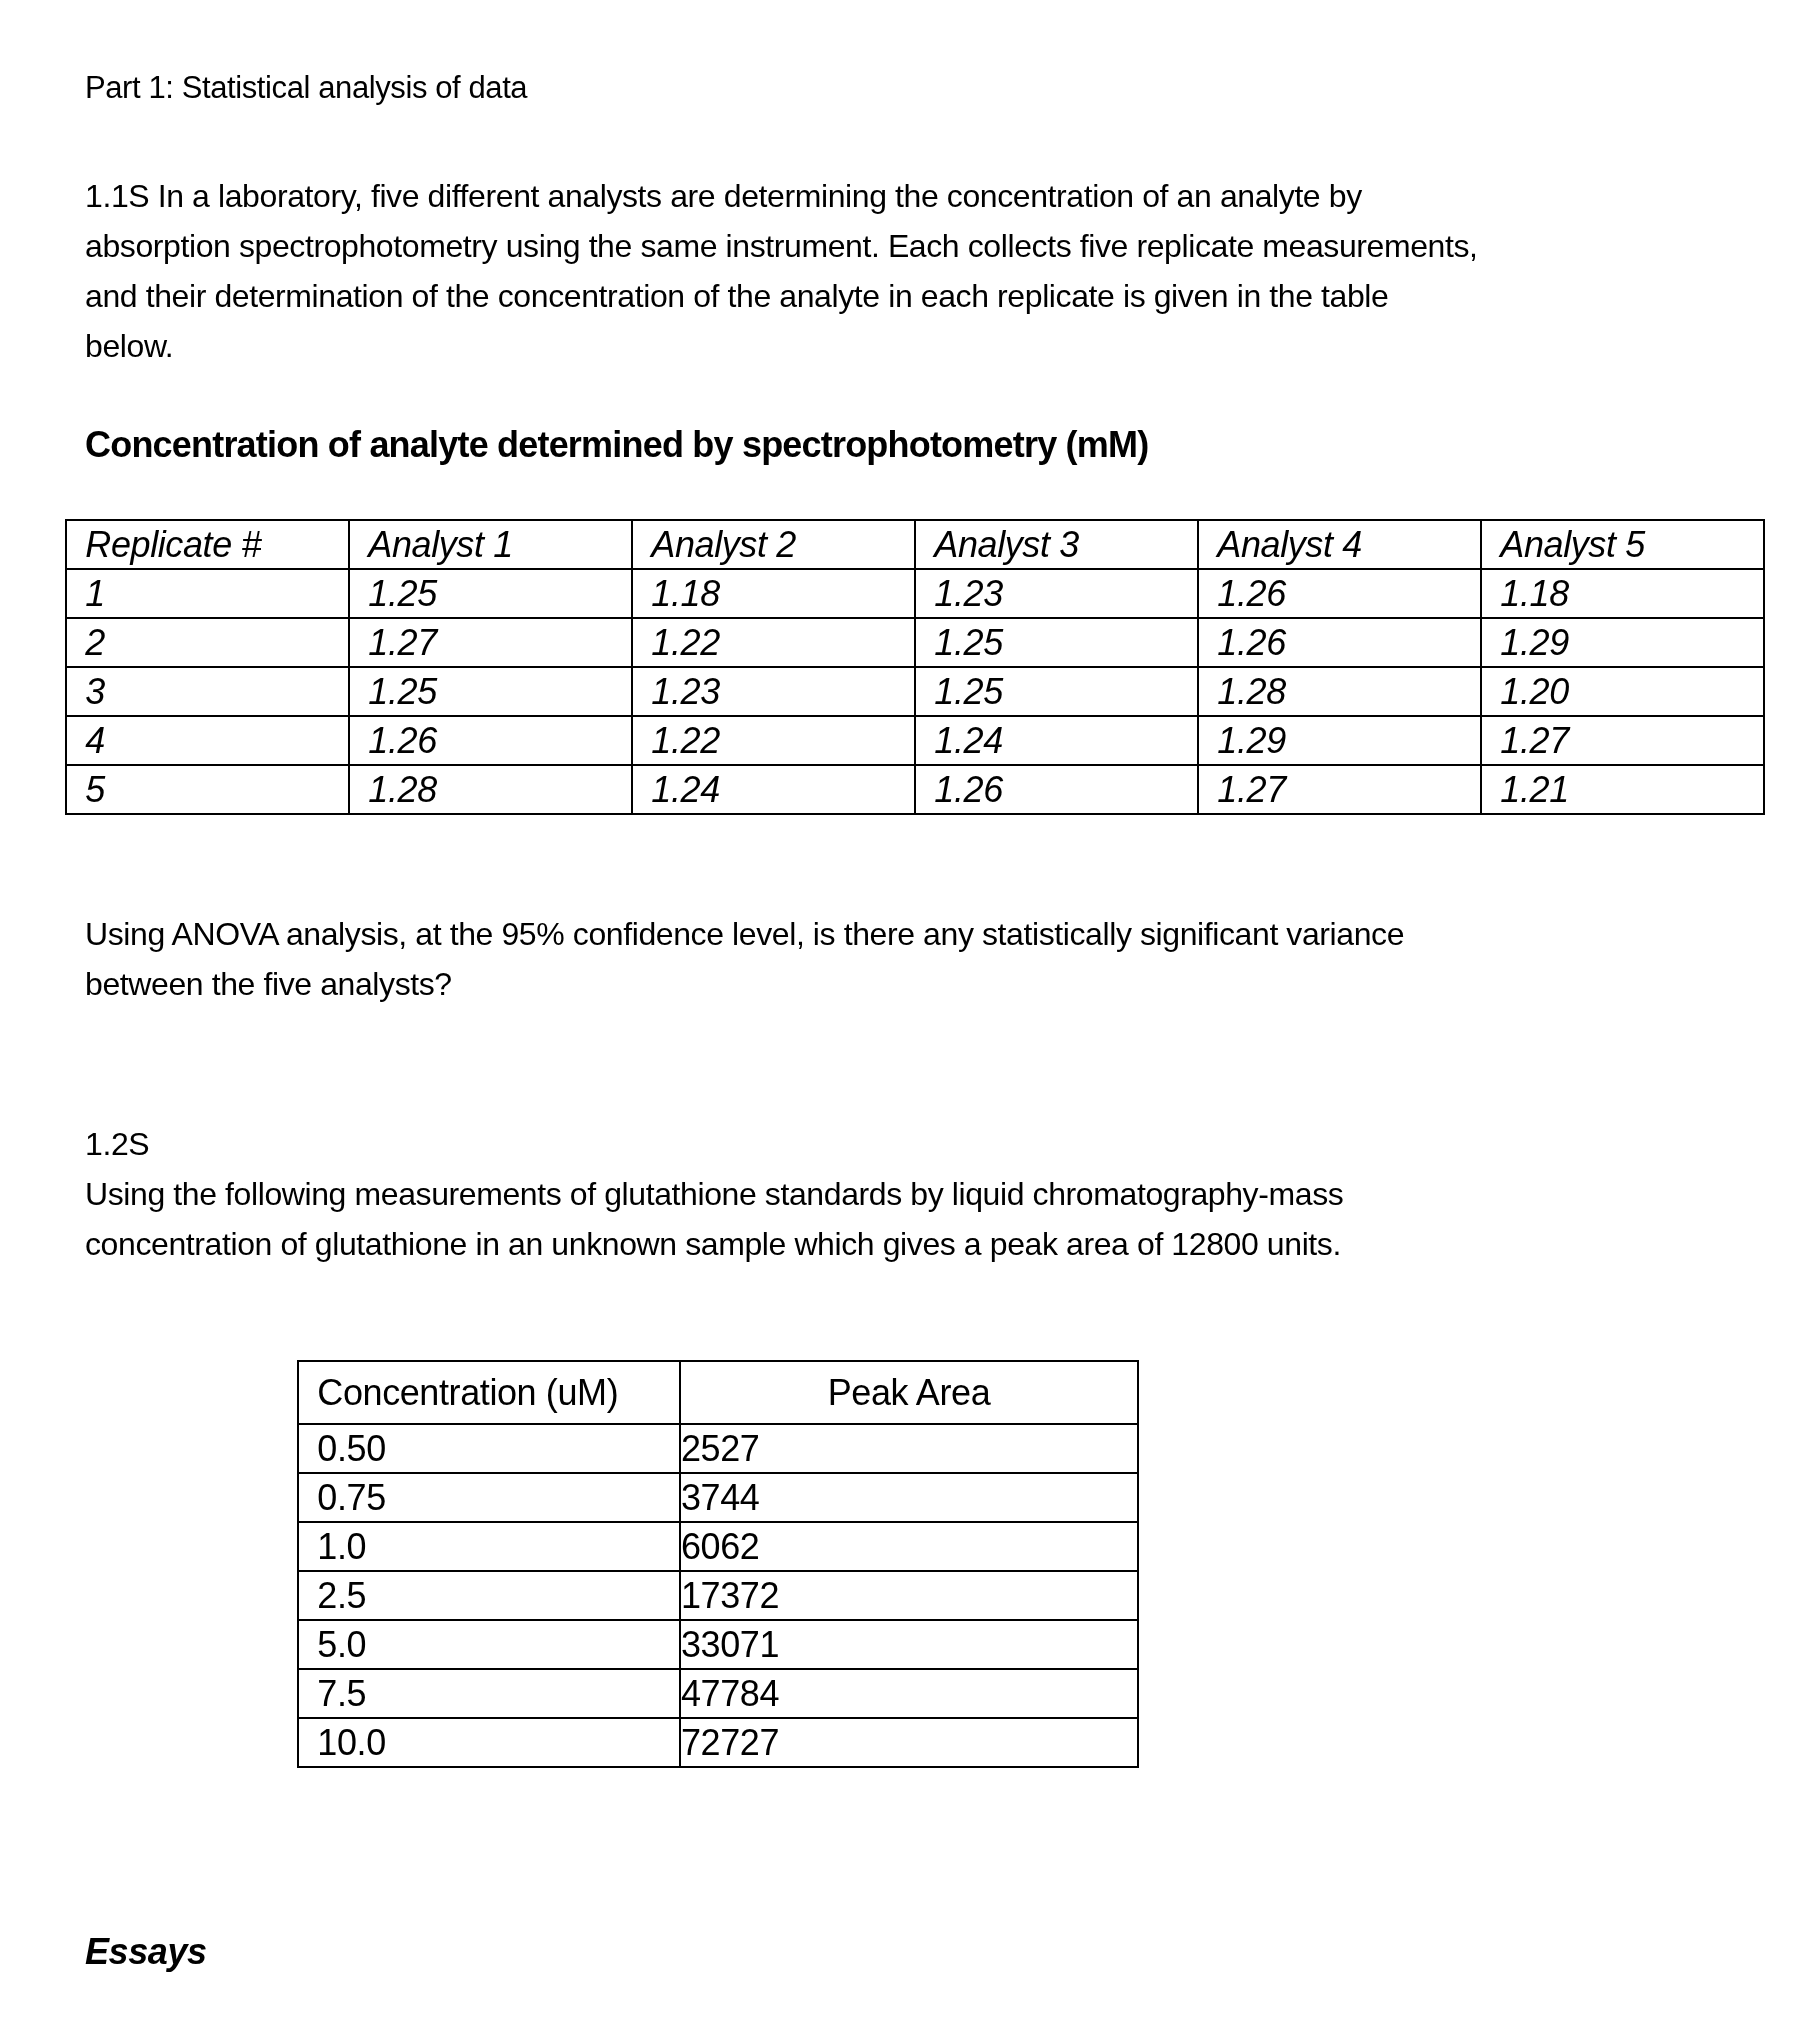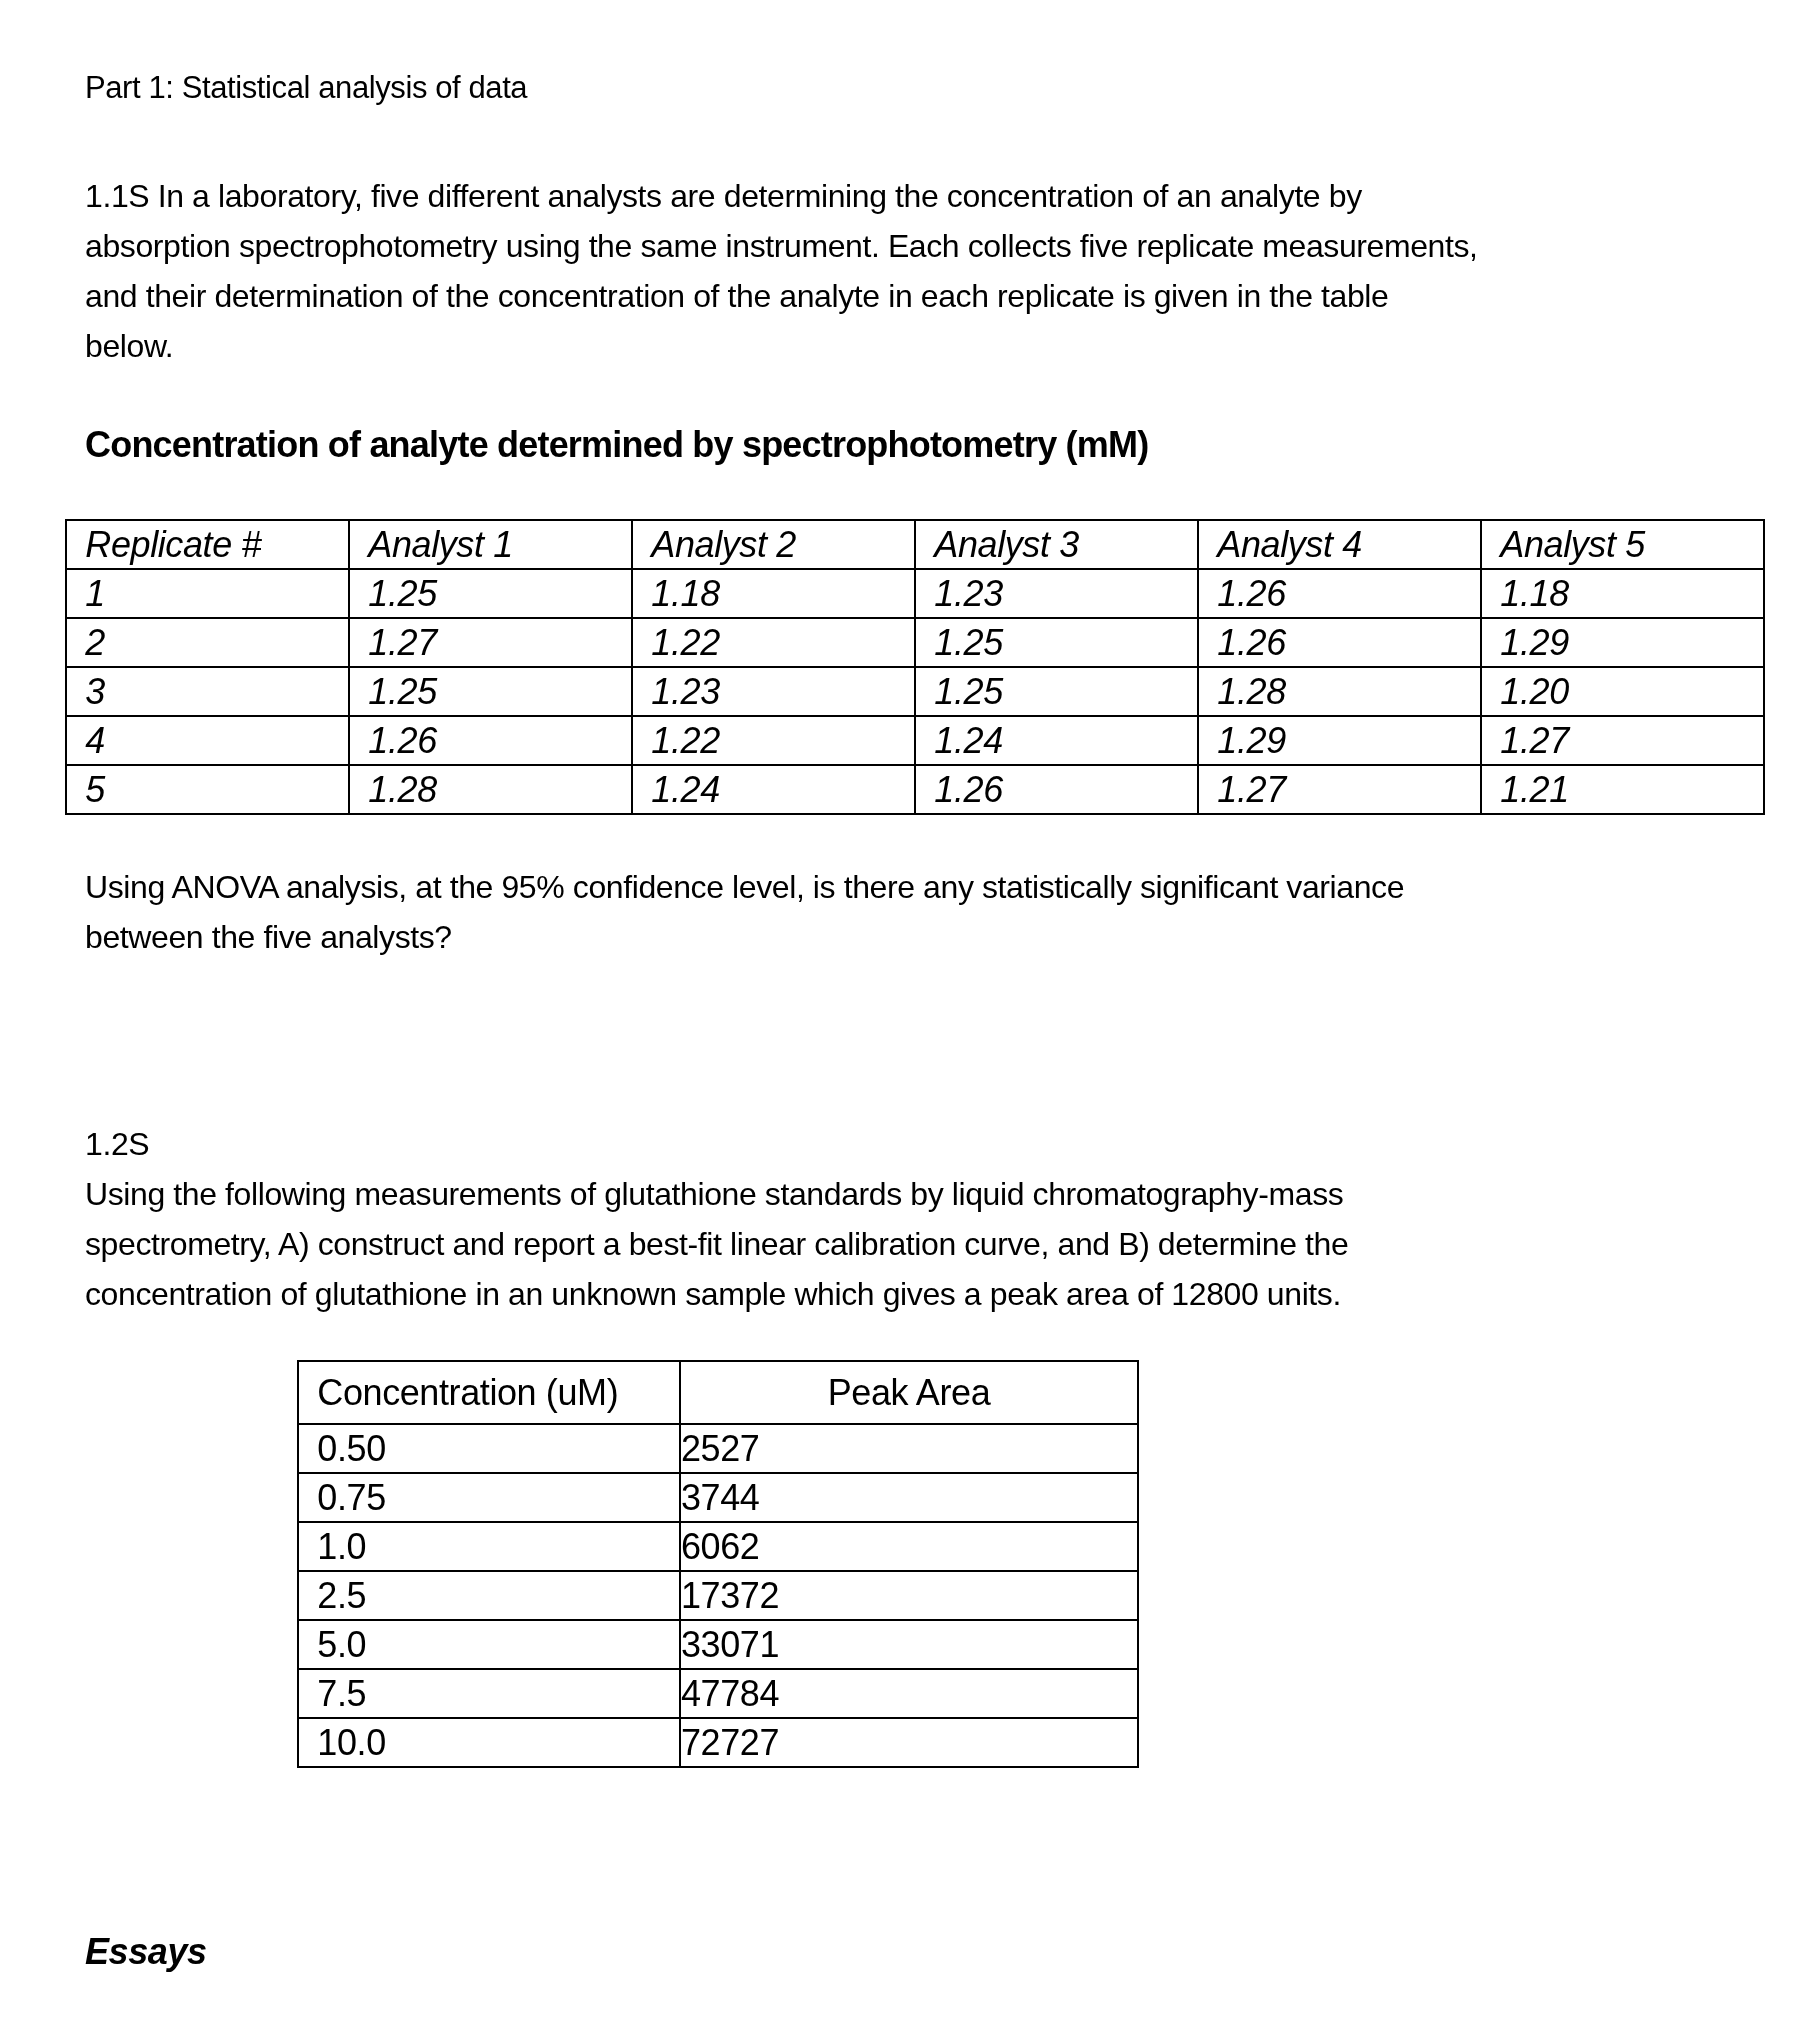--- a/index.html
+++ b/index.html
@@ -106,29 +106,28 @@
     <td>5</td>
     <td>1.28</td>
     <td>1.24</td>
     <td>1.26</td>
     <td>1.27</td>
     <td>1.21</td>
   </tr>
 </tbody>
   </table>
 
-<div class="abs para" style="top:862px;">
+<div class="abs para" style="top:909px;">
   <p>Using ANOVA analysis, at the 95% confidence level, is there any statistically significant variance</p>
   <p>between the five analysts?</p>
 </div>
 
 <div class="abs para" style="top:1119px;">
   <p>1.2S</p>
   <p>Using the following measurements of glutathione standards by liquid chromatography-mass</p>
-  <p>spectrometry, A) construct and report a best-fit linear calibration curve, and B) determine the</p>
   <p>concentration of glutathione in an unknown sample which gives a peak area of 12800 units.</p>
 </div>
 
 <table id="t2" class="grid">
   <colgroup>
     <col style="width:382px">
       <col style="width:458px">
   </colgroup>
   <tbody>
       <tr>

